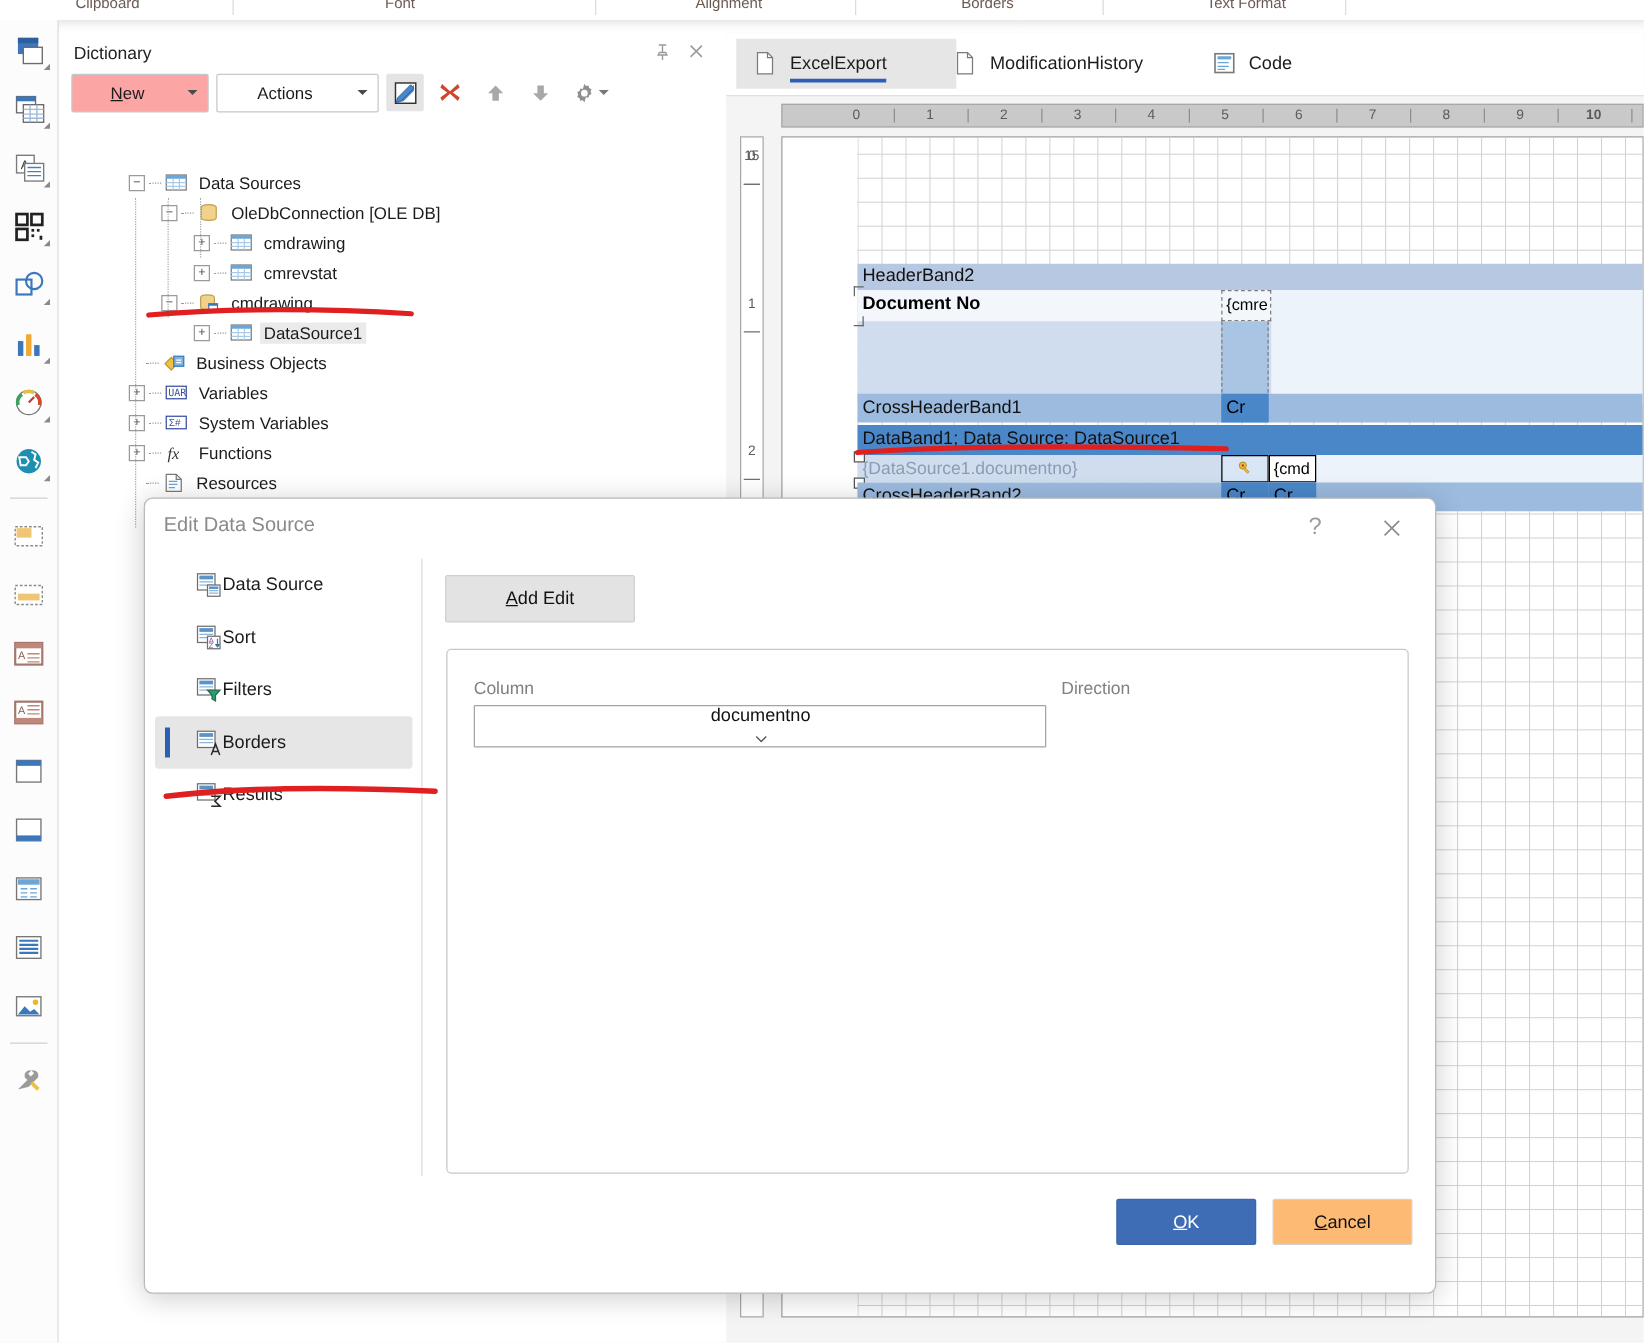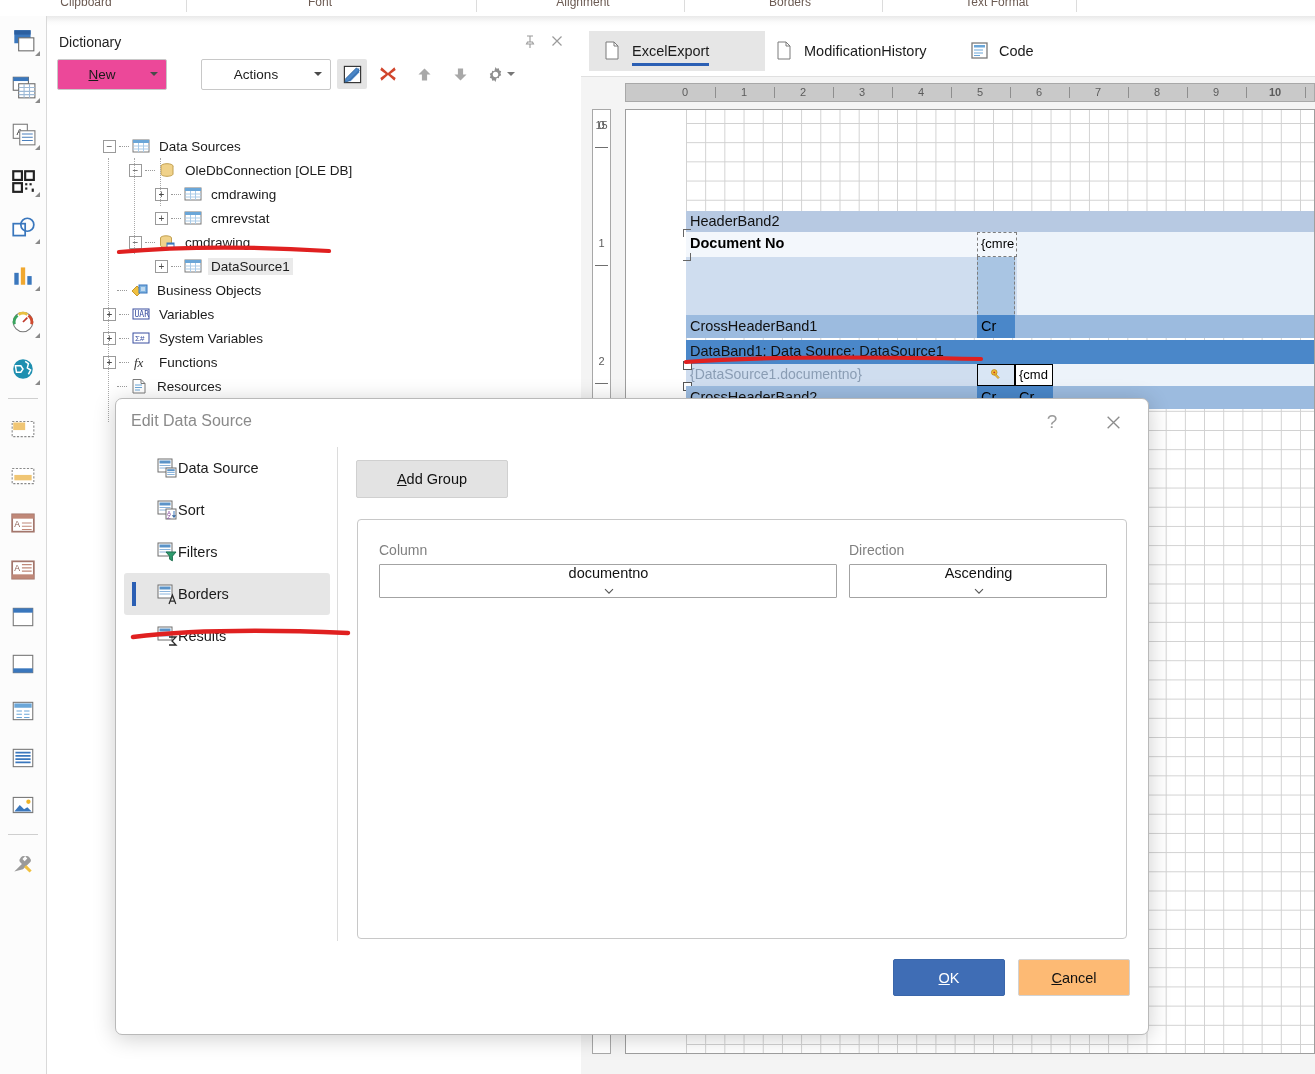--- a/index.html
+++ b/index.html
@@ -52,21 +52,21 @@
   }
   #dict-title{
     position:absolute;left:12px;top:8px;font-size:14px;color:#222;
   }
   #dict-pin{position:absolute;right:44px;top:8px;width:16px;height:16px;color:#9a9a9a;}
   #dict-close{position:absolute;right:16px;top:7px;width:16px;height:16px;color:#9a9a9a;}
 
   #dict-toolbar{position:absolute;left:10px;top:31px;height:34px;display:flex;align-items:center;gap:6px;}
   .tb-split{
     height:29px;display:flex;align-items:center;border:1px solid #c8c8c8;border-radius:2px;
-    background:#ec4899;padding:0 8px 0 10px;gap:14px;font-size:13.5px;color:#1b1b1b;cursor:default;
+    background:#fca5a5;padding:0 8px 0 10px;gap:14px;font-size:13.5px;color:#1b1b1b;cursor:default;
   }
   .tb-split.plain{background:#ffffff;}
   .tb-split .u{text-decoration:underline;}
   .tb-ico-btn{
     width:30px;height:30px;display:flex;align-items:center;justify-content:center;
     border-radius:2px;cursor:default;
   }
   .tb-ico-btn.active{background:#e4e4e4;}
   .caret{
     width:0;height:0;border-left:4px solid transparent;border-right:4px solid transparent;
@@ -370,21 +370,21 @@
     <svg viewBox="0 0 16 16">
         <path d="M3.5 3.5l9 9M12.5 3.5l-9 9" stroke="#9a9a9a" stroke-width="1.2"></path>
       </svg>
   </div>
 
   <div id="dict-toolbar">
     <div class="tb-split" style="width:90px;justify-content:space-between;">
       <span style="flex:1;text-align:center;"><span class="u">N</span><span>ew</span></span>
       <span class="caret"></span>
     </div>
-    <div class="tb-split plain" style="width:110px;justify-content:space-between;margin-left:28px;">
+    <div class="tb-split plain" style="width:110px;justify-content:space-between;">
       <span style="flex:1;text-align:center;">Actions</span>
       <span class="caret"></span>
     </div>
     <div class="tb-ico-btn active">
       <svg width="21" height="21" viewBox="0 0 22 22">
         <rect x="2.5" y="2.5" width="17" height="17" fill="#fff" stroke="#2f2f2f" stroke-width="1.2"></rect>
         <path d="M4 18L18 4l0 5L9 18z" fill="#4a86c8"></path>
         <path d="M3 19l4-1.2 11-11-2.8-2.8-11 11z" fill="#4a86c8" stroke="#2d6095" stroke-width=".8"></path>
       </svg>
     </div>
@@ -528,21 +528,21 @@
 <div id="designer">
 
   <div id="tabbar">
       <div class="tab sel" style="left: 8px; width: 148px;">
         <svg width="19" height="20" viewBox="0 0 19 20">
           <path d="M3 1h8l4 4v13H3z" fill="#fff" stroke="#7a7a7a"></path>
           <path d="M11 1v4h4" fill="none" stroke="#7a7a7a"></path>
         </svg>
         <span class="tlbl">ExcelExport</span>
       </div>
-      <div class="tab" style="left: 180px; width: 196px;">
+      <div class="tab" style="left: 168px; width: 196px;">
         <svg width="19" height="20" viewBox="0 0 19 20">
           <path d="M3 1h8l4 4v13H3z" fill="#fff" stroke="#7a7a7a"></path>
           <path d="M11 1v4h4" fill="none" stroke="#7a7a7a"></path>
         </svg>
         <span class="tlbl">ModificationHistory</span>
       </div>
       <div class="tab" style="left: 375px; width: 104px;">
         <svg width="19" height="20" viewBox="0 0 19 20">
           <rect x="2" y="2" width="15" height="15" fill="#fff" stroke="#7a7a7a" stroke-width="1.3"></rect>
           <rect x="4" y="4" width="11" height="2.5" fill="#6aa6d8"></rect>
@@ -719,41 +719,35 @@
           <rect x="3.5" y="3.5" width="11" height="3" fill="#5a93c8"></rect>
           <path d="M3.5 8.5h11M3.5 11h11" stroke="#8cb5dc"></path>
           <path d="M13 12h7l-4 4 4 4h-7" stroke="#2a2a2a" stroke-width="1.3" fill="none"></path>
         </svg>
         <span>Results</span>
       </div>
     </div>
   <div id="dlg-nav-sep"></div>
 
   <div id="add-group-btn">
-    <span><span class="u">A</span><span>dd Group</span></span>
+    <span><span class="u">A</span><span>dd Edit</span></span>
   </div>
 
   <div id="group-box">
     <div class="fld" style="left:21px;width:458px;">
       <div class="cap">Column</div>
       <div class="sel-box">
         <span>documentno</span>
         <svg class="chev" viewBox="0 0 12 12">
             <path d="M2 4.2L6 8.2L10 4.2" stroke="#555" stroke-width="1.1" fill="none"></path>
           </svg>
       </div>
     </div>
     <div class="fld" style="left:491px;width:258px;">
       <div class="cap">Direction</div>
-      <div class="sel-box">
-        <span>Ascending</span>
-        <svg class="chev" viewBox="0 0 12 12">
-            <path d="M2 4.2L6 8.2L10 4.2" stroke="#555" stroke-width="1.1" fill="none"></path>
-          </svg>
-      </div>
     </div>
   </div>
 
   <div class="dlg-btn" id="ok-btn">
     <span><span class="u">O</span><span>K</span></span>
   </div>
   <div class="dlg-btn" id="cancel-btn">
     <span><span class="u">C</span><span>ancel</span></span>
   </div>
 </div>

